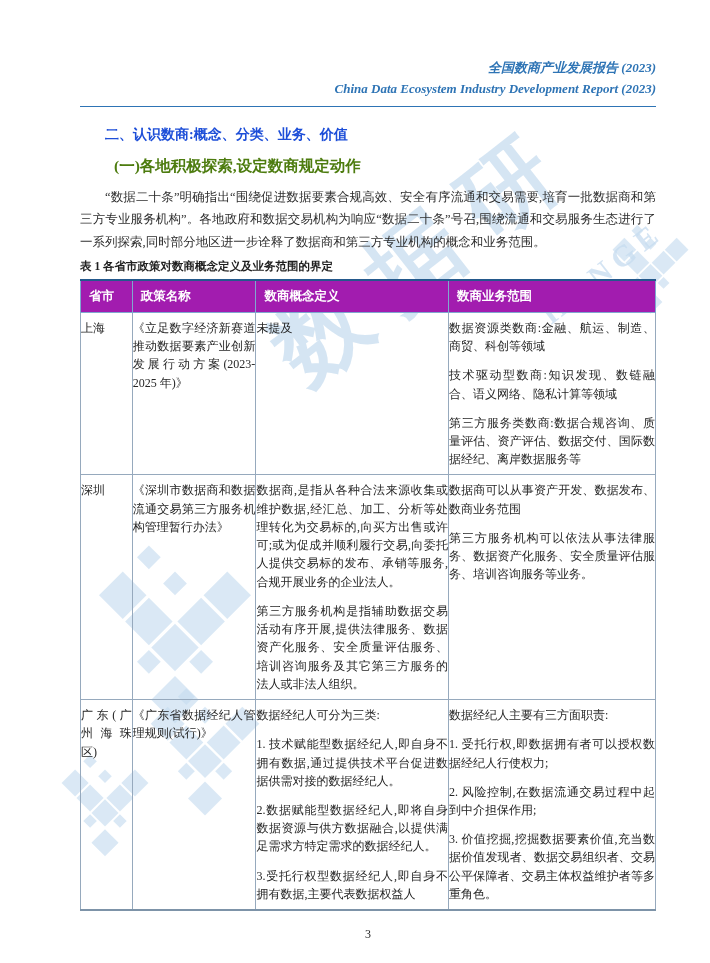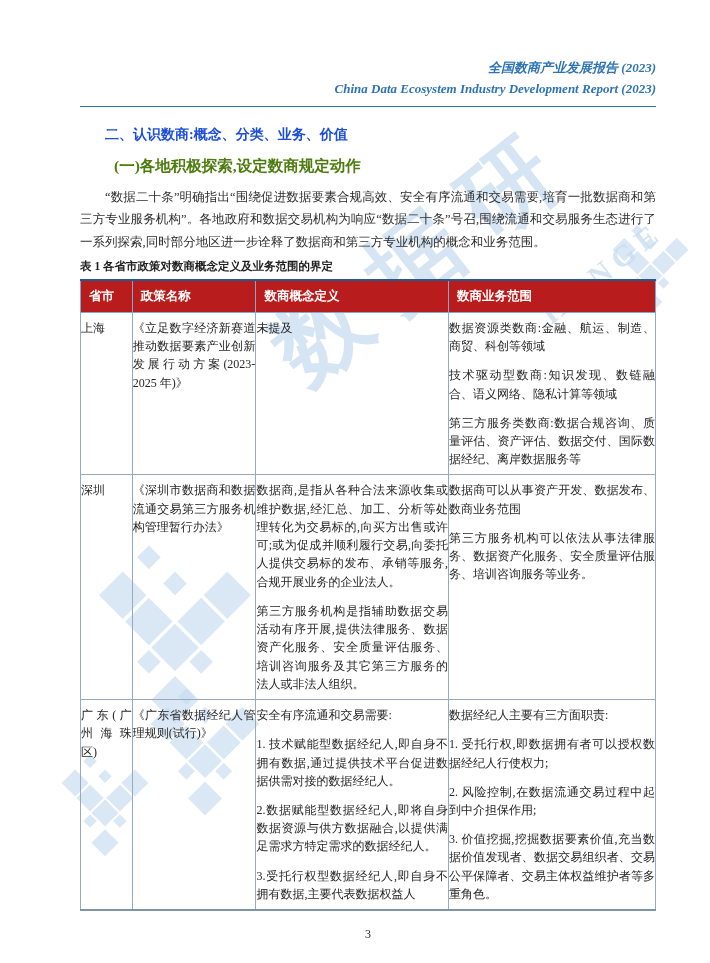--- a/index.html
+++ b/index.html
@@ -46,21 +46,21 @@
   }
   .caption{
     text-align:left;font-size:11.5px;color:#1f1f1f;margin-top:5px;font-weight:bold;
   }
   table.policy{
     width:100%;border-collapse:collapse;table-layout:fixed;margin-top:5px;
     border:1px solid #7d93a8;border-bottom-width:2px;
   }
   col.c1{width:9%;} col.c2{width:21.5%;} col.c3{width:33.5%;} col.c4{width:36%;}
   th{
-    background:#b91c1c;color:#ffffff;font-weight:bold;font-size:12.5px;
+    background:#a21caf;color:#ffffff;font-weight:bold;font-size:12.5px;
     text-align:left;padding:7px 8px;border:1px solid #7fa8cf;
     border-top:2.5px solid #24598c;
   }
   td{
     border:1px solid #96a9bd;padding:6px 0;font-size:12px;line-height:1.52;
     vertical-align:top;color:#262626;text-align:justify;background:transparent;
   }
   tbody tr:nth-child(1){height:139px;}
   tbody tr:nth-child(2){height:214px;}
   tbody tr:nth-child(3){height:210px;}
@@ -156,21 +156,21 @@
           </td>
         <td>
             <div class="cell-para">数据商可以从事资产开发、数据发布、数商业务范围</div>
             <div class="cell-para">第三方服务机构可以依法从事法律服务、数据资产化服务、安全质量评估服务、培训咨询服务等业务。</div>
           </td>
       </tr>
       <tr>
         <td>广东(广州海珠区)</td>
         <td>《广东省数据经纪人管理规则(试行)》</td>
         <td>
-            <div class="cell-para">安全有序流通和交易需要:</div>
+            <div class="cell-para">数据经纪人可分为三类:</div>
             <div class="cell-para">1. 技术赋能型数据经纪人,即自身不拥有数据,通过提供技术平台促进数据供需对接的数据经纪人。</div>
             <div class="cell-para">2.数据赋能型数据经纪人,即将自身数据资源与供方数据融合,以提供满足需求方特定需求的数据经纪人。</div>
             <div class="cell-para">3.受托行权型数据经纪人,即自身不拥有数据,主要代表数据权益人</div>
           </td>
         <td>
             <div class="cell-para">数据经纪人主要有三方面职责:</div>
             <div class="cell-para">1. 受托行权,即数据拥有者可以授权数据经纪人行使权力;</div>
             <div class="cell-para">2. 风险控制,在数据流通交易过程中起到中介担保作用;</div>
             <div class="cell-para">3. 价值挖掘,挖掘数据要素价值,充当数据价值发现者、数据交易组织者、交易公平保障者、交易主体权益维护者等多重角色。</div>
           </td>

